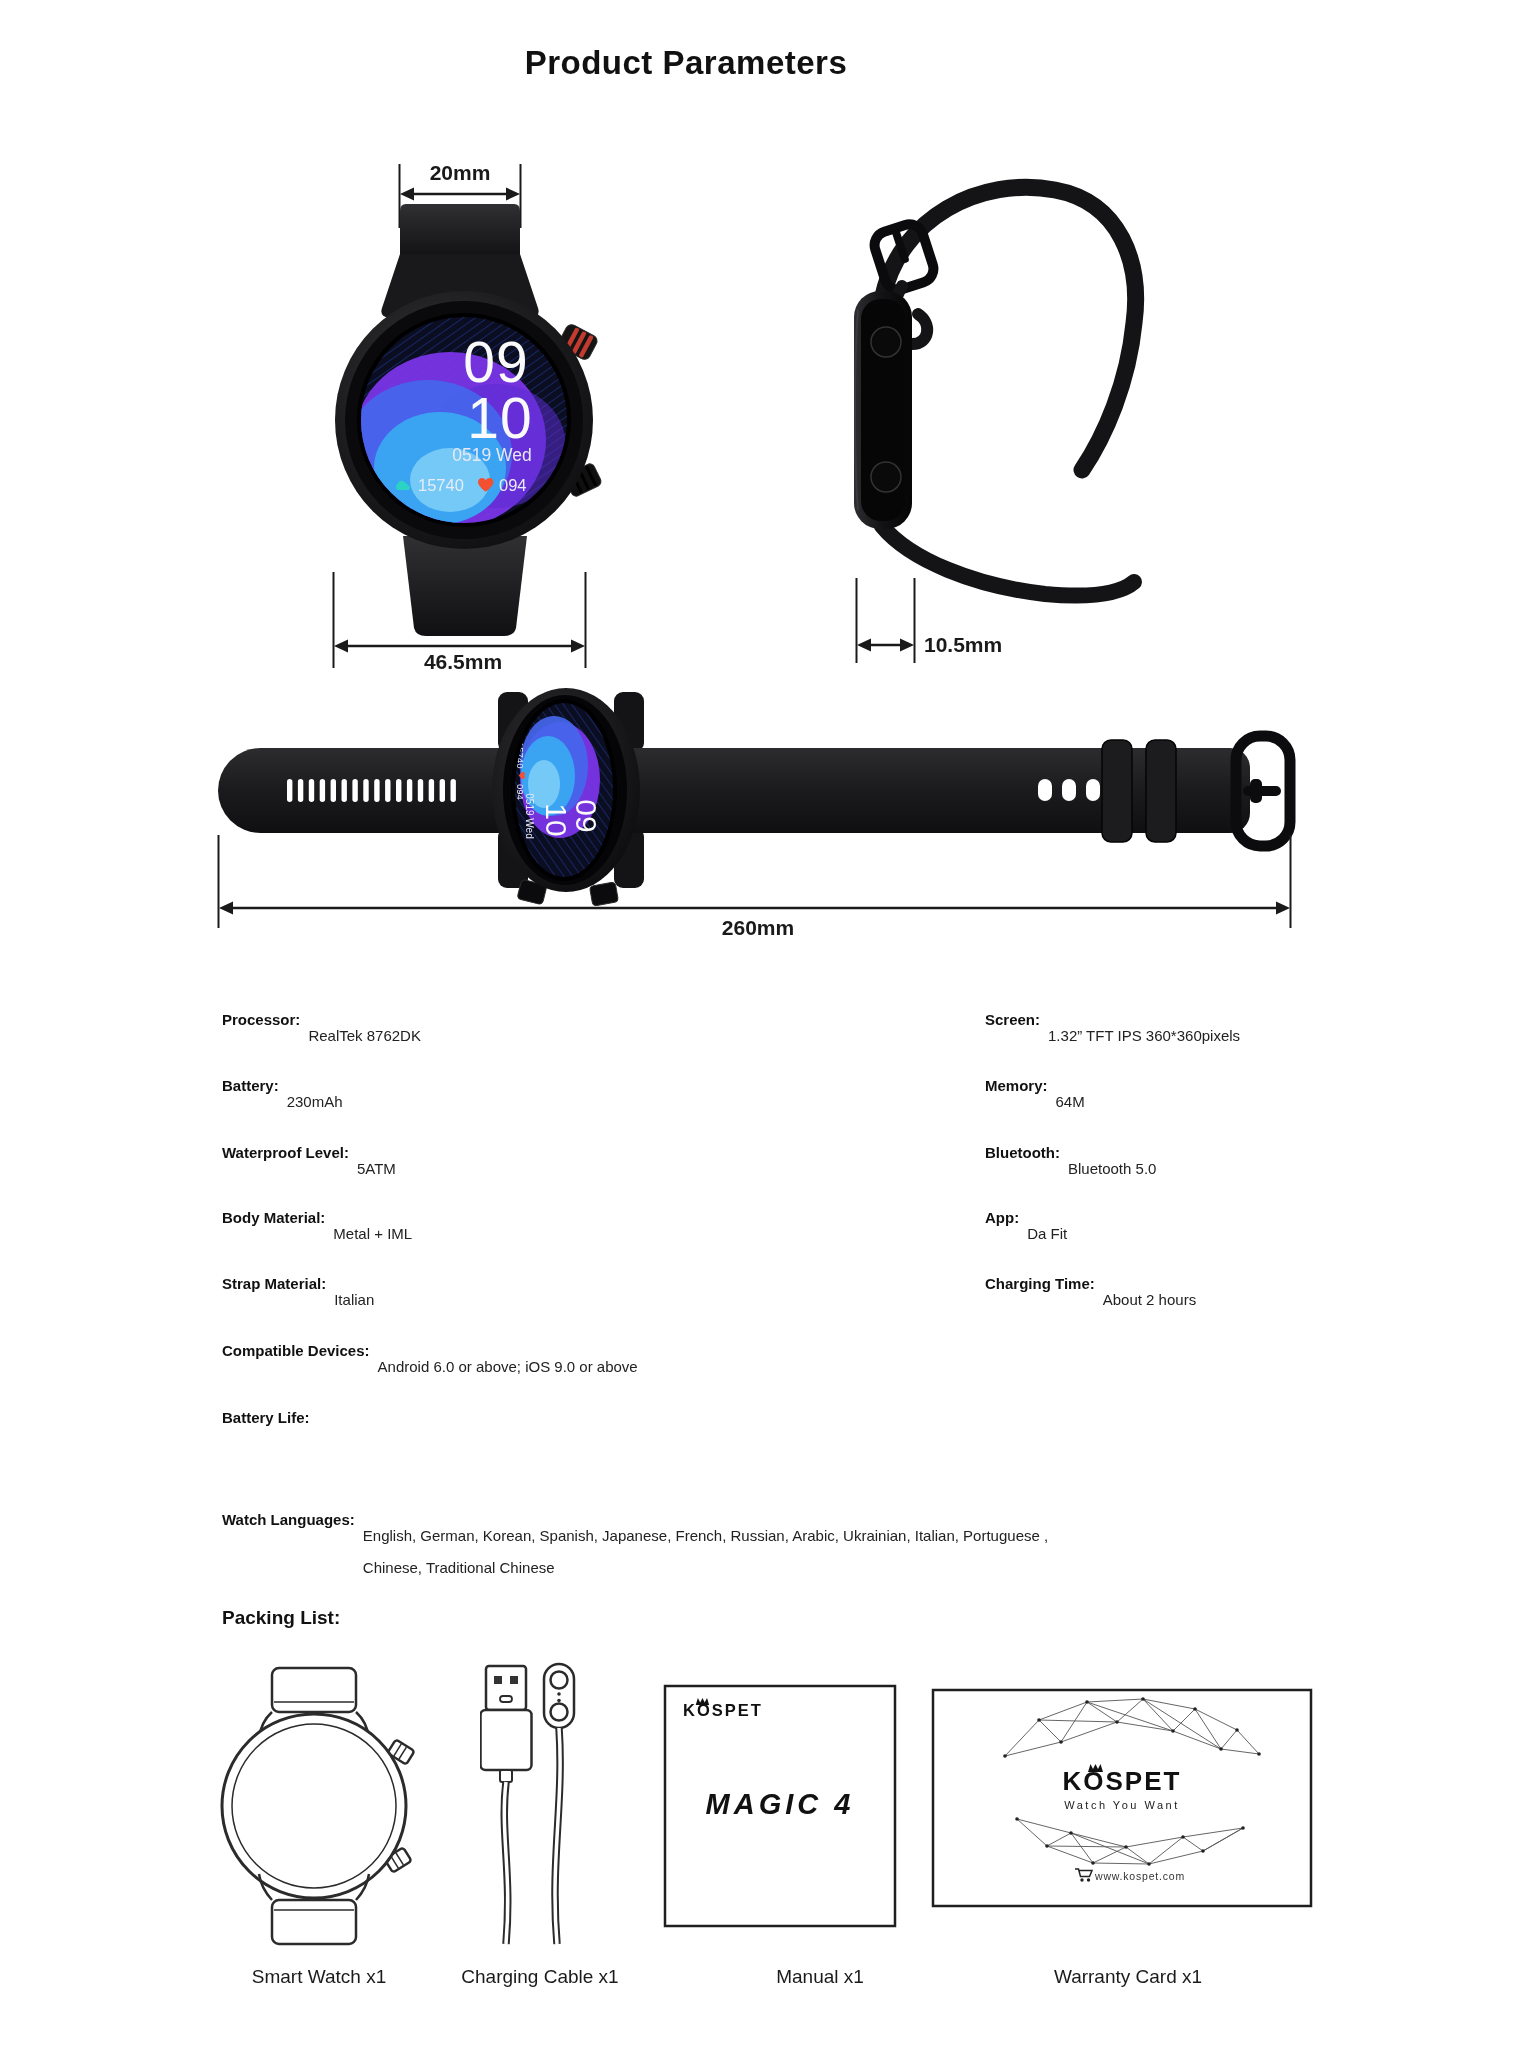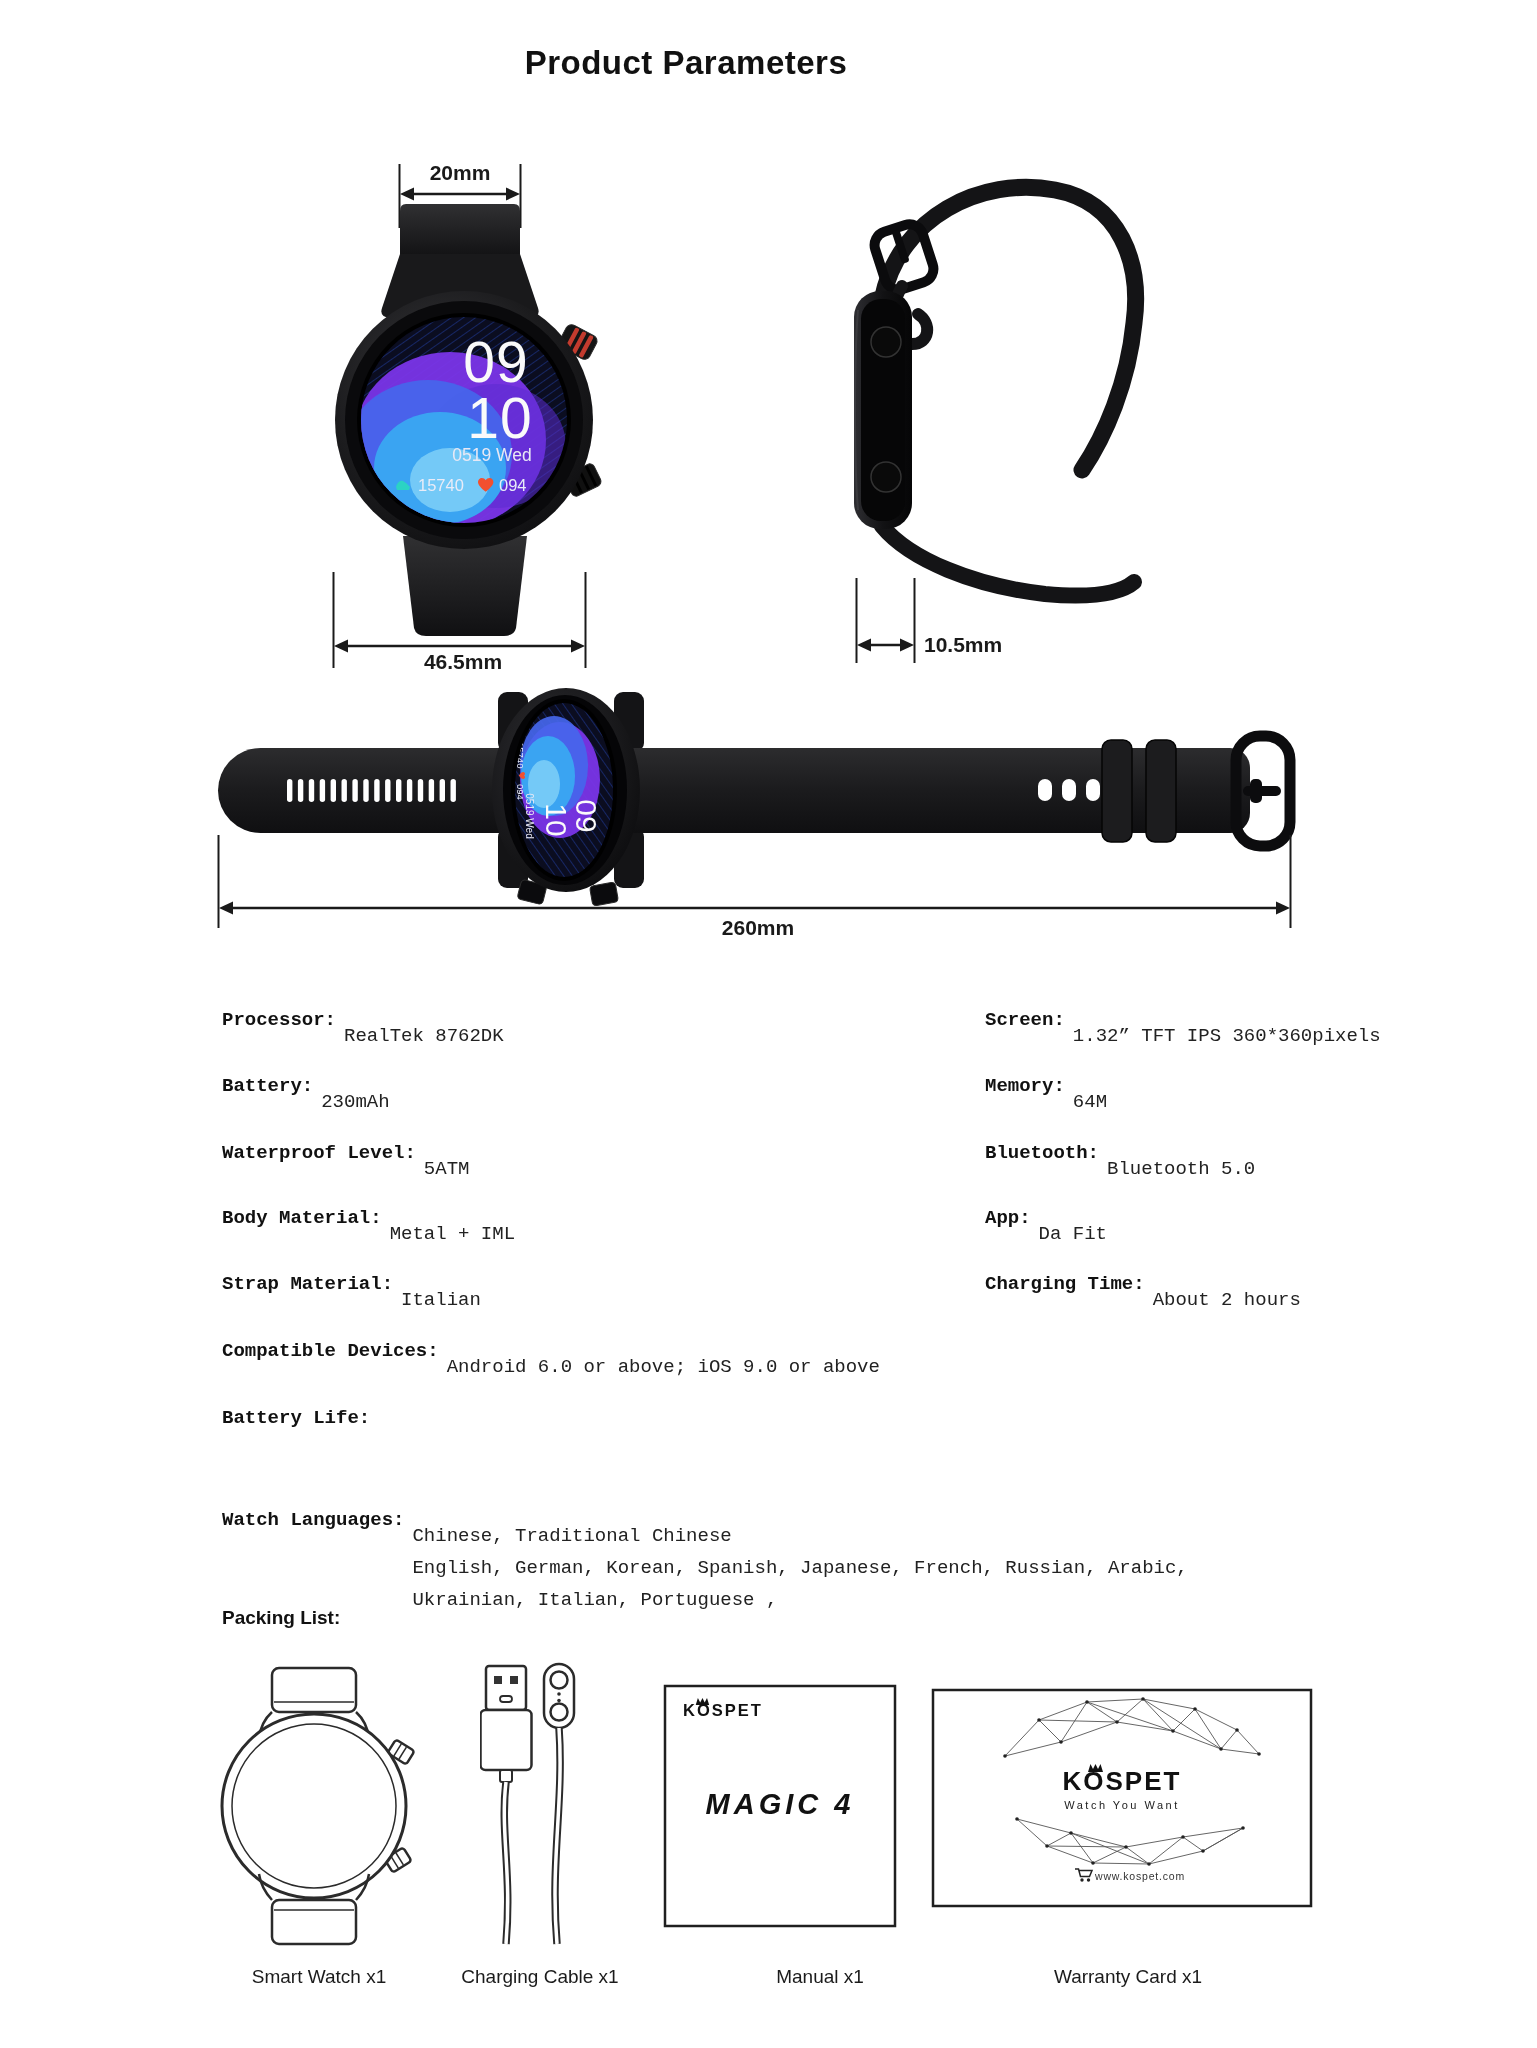--- a/index.html
+++ b/index.html
@@ -1,21 +1,21 @@
 <!DOCTYPE html>
 <html><head>
 <meta charset="utf-8">
 <style>
   html,body{margin:0;padding:0;background:#ffffff;}
   body{width:1537px;height:2048px;position:relative;overflow:hidden;
        font-family:"Liberation Sans",sans-serif;color:#1c1c1c;}
   .abs{position:absolute;}
   .page-title{position:absolute;top:44px;left:0;width:1372px;text-align:center;
               font-size:33px;font-weight:bold;letter-spacing:.5px;color:#111;}
-  .spec-row{position:absolute;font-size:19px;display:flex;white-space:nowrap;line-height:32px;font-family:Liberation Mono, monospace;}
+  .spec-row{position:absolute;font-size:15px;display:flex;white-space:nowrap;line-height:32px;}
   .spec-row .lbl{font-weight:bold;color:#111;}
   .spec-row .val{margin-left:8px;color:#222;white-space:pre-wrap;margin-top:16px;}
   .spec-row .val2{color:#222;white-space:pre-wrap;}
   .packing-heading{position:absolute;left:222px;top:1607px;font-size:19px;font-weight:bold;color:#111;}
   .pack-label{position:absolute;top:1966px;transform:translateX(-50%);
               font-size:19px;color:#1b1b1b;white-space:nowrap;}
   svg text{font-family:"Liberation Sans",sans-serif;}
   .dim{font-weight:bold;font-size:21px;fill:#1a1a1a;}
 </style>
 </head>
@@ -263,22 +263,22 @@
 <div class="spec-row" style="left:222px;top:1335px">
   <span class="lbl">Compatible Devices:</span>
   <span class="val">Android 6.0 or above; iOS 9.0 or above</span>
 </div>
 <div class="spec-row" style="left:222px;top:1402px">
   <span class="lbl">Battery Life:</span>
 </div>
 <div class="spec-row" style="left:222px;top:1504px">
   <span class="lbl">Watch Languages:</span>
   <span class="val" style="white-space:normal;max-width:860px">
+    <div class="val2">English, German, Korean, Spanish, Japanese, French, Russian, Arabic, Ukrainian, Italian, Portuguese ,</div>
     <div class="val2">Chinese, Traditional Chinese</div>
-    <div class="val2">English, German, Korean, Spanish, Japanese, French, Russian, Arabic, Ukrainian, Italian, Portuguese ,</div>
   </span>
 </div>
 
 <div class="spec-row" style="left:985px;top:1004px">
   <span class="lbl">Screen:</span>
   <span class="val">1.32” TFT IPS 360*360pixels</span>
 </div>
 <div class="spec-row" style="left:985px;top:1070px">
   <span class="lbl">Memory:</span>
   <span class="val">64M</span>

